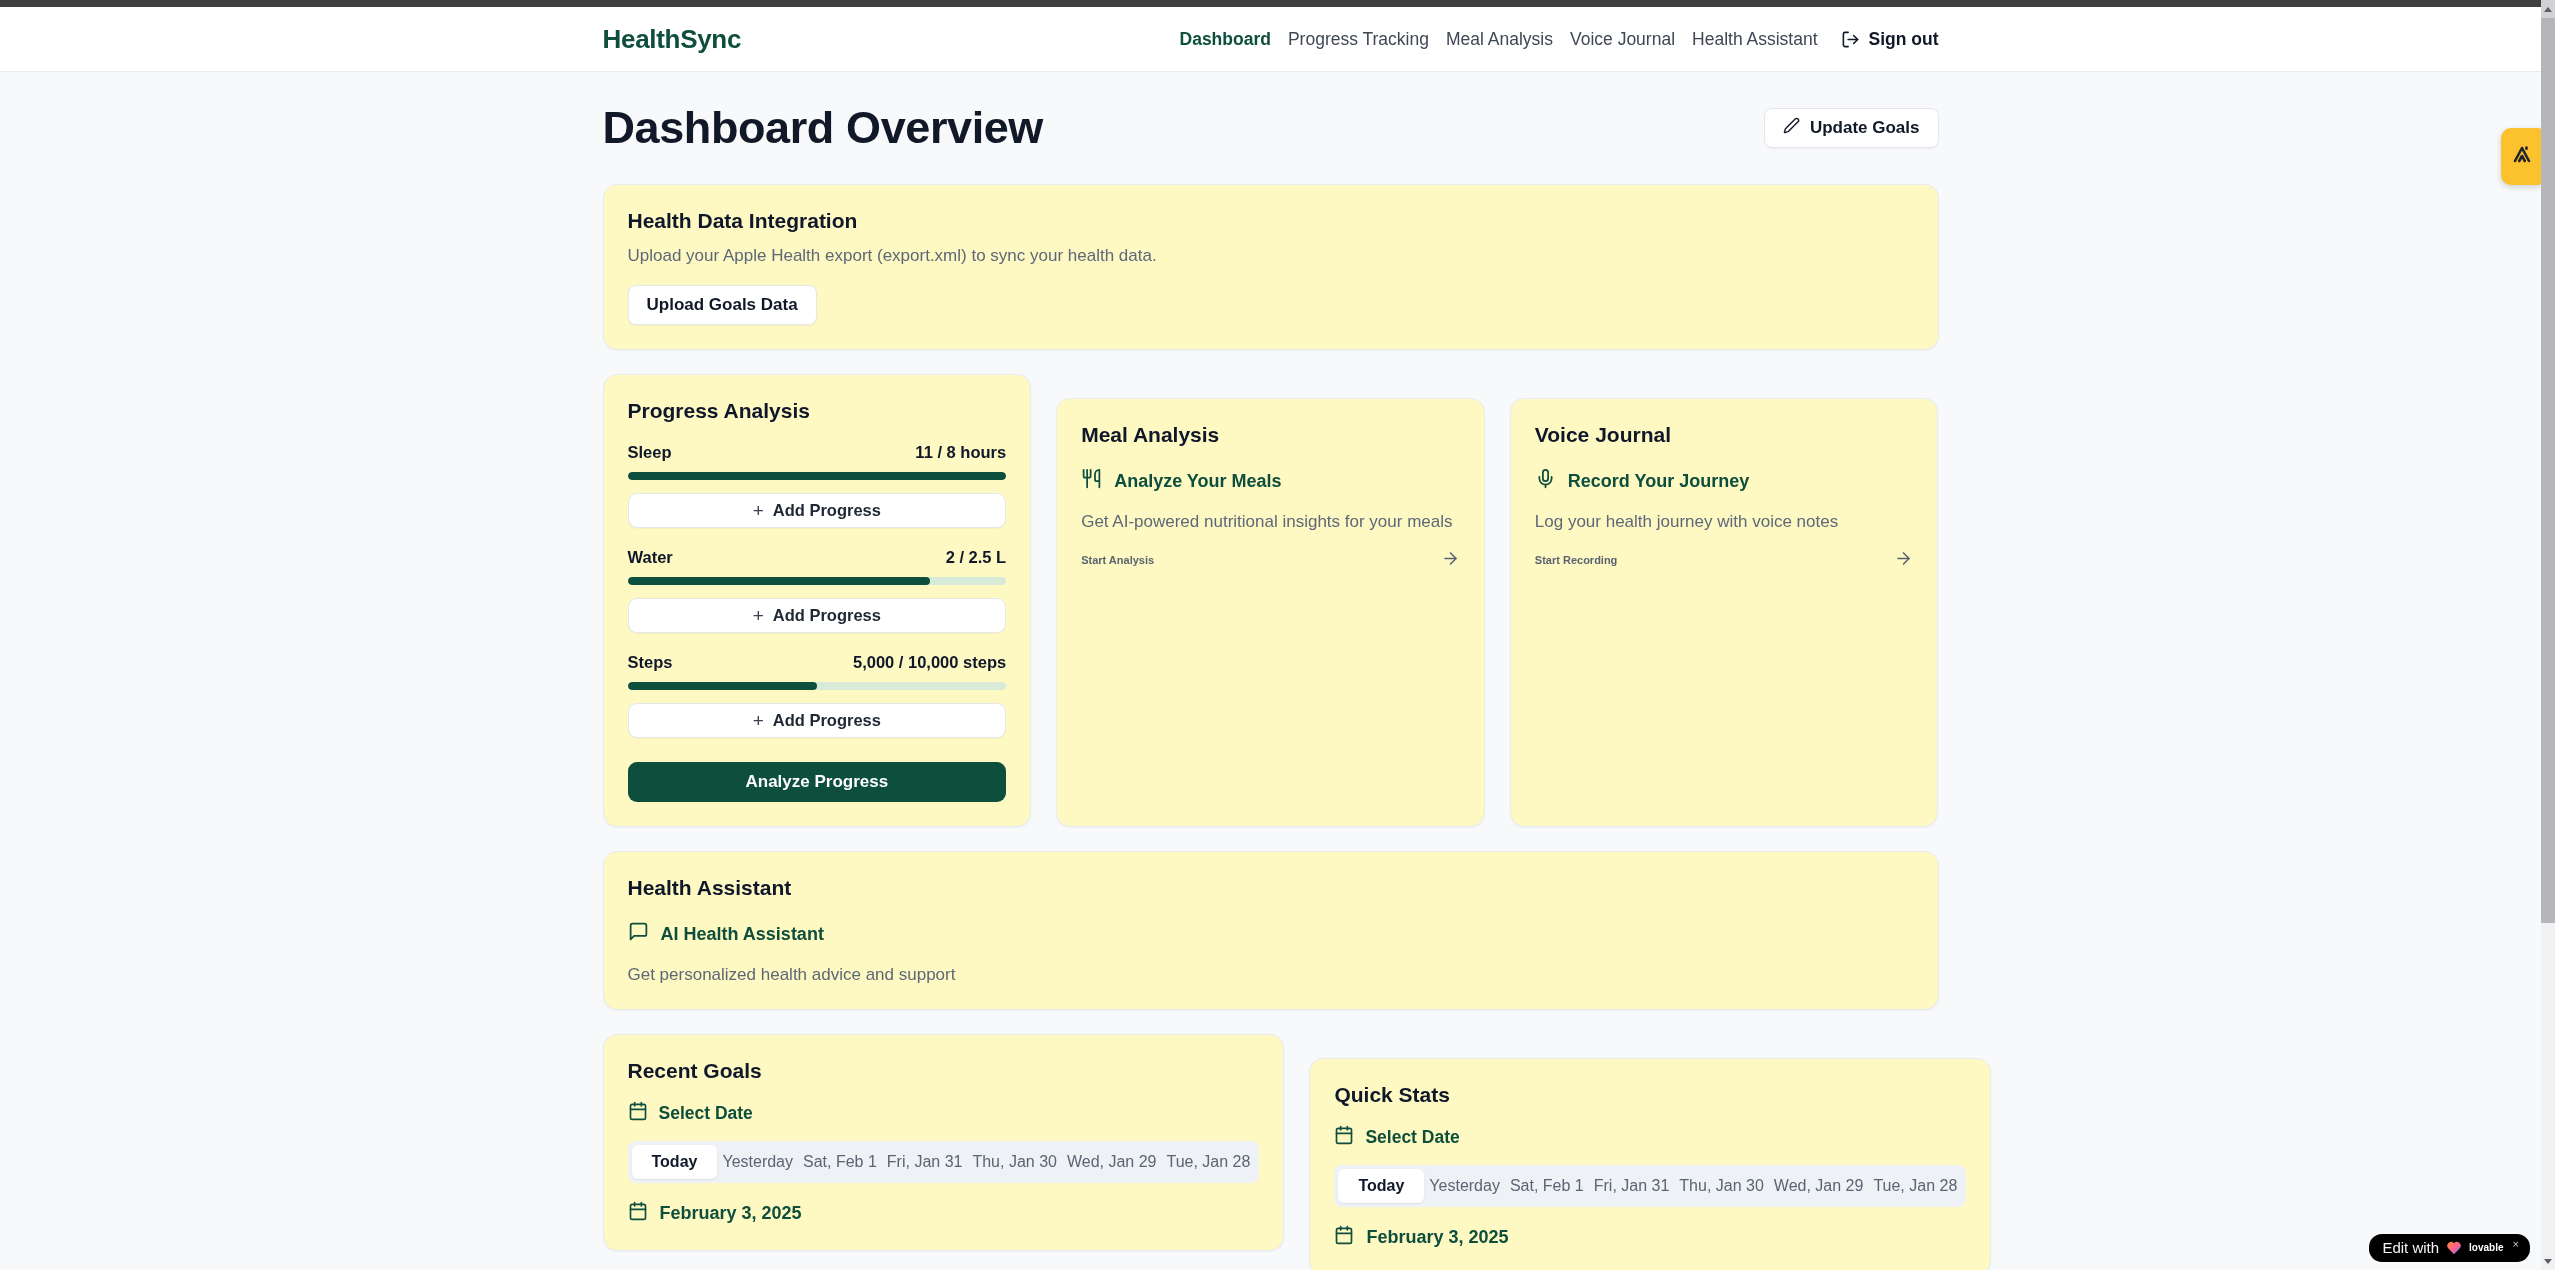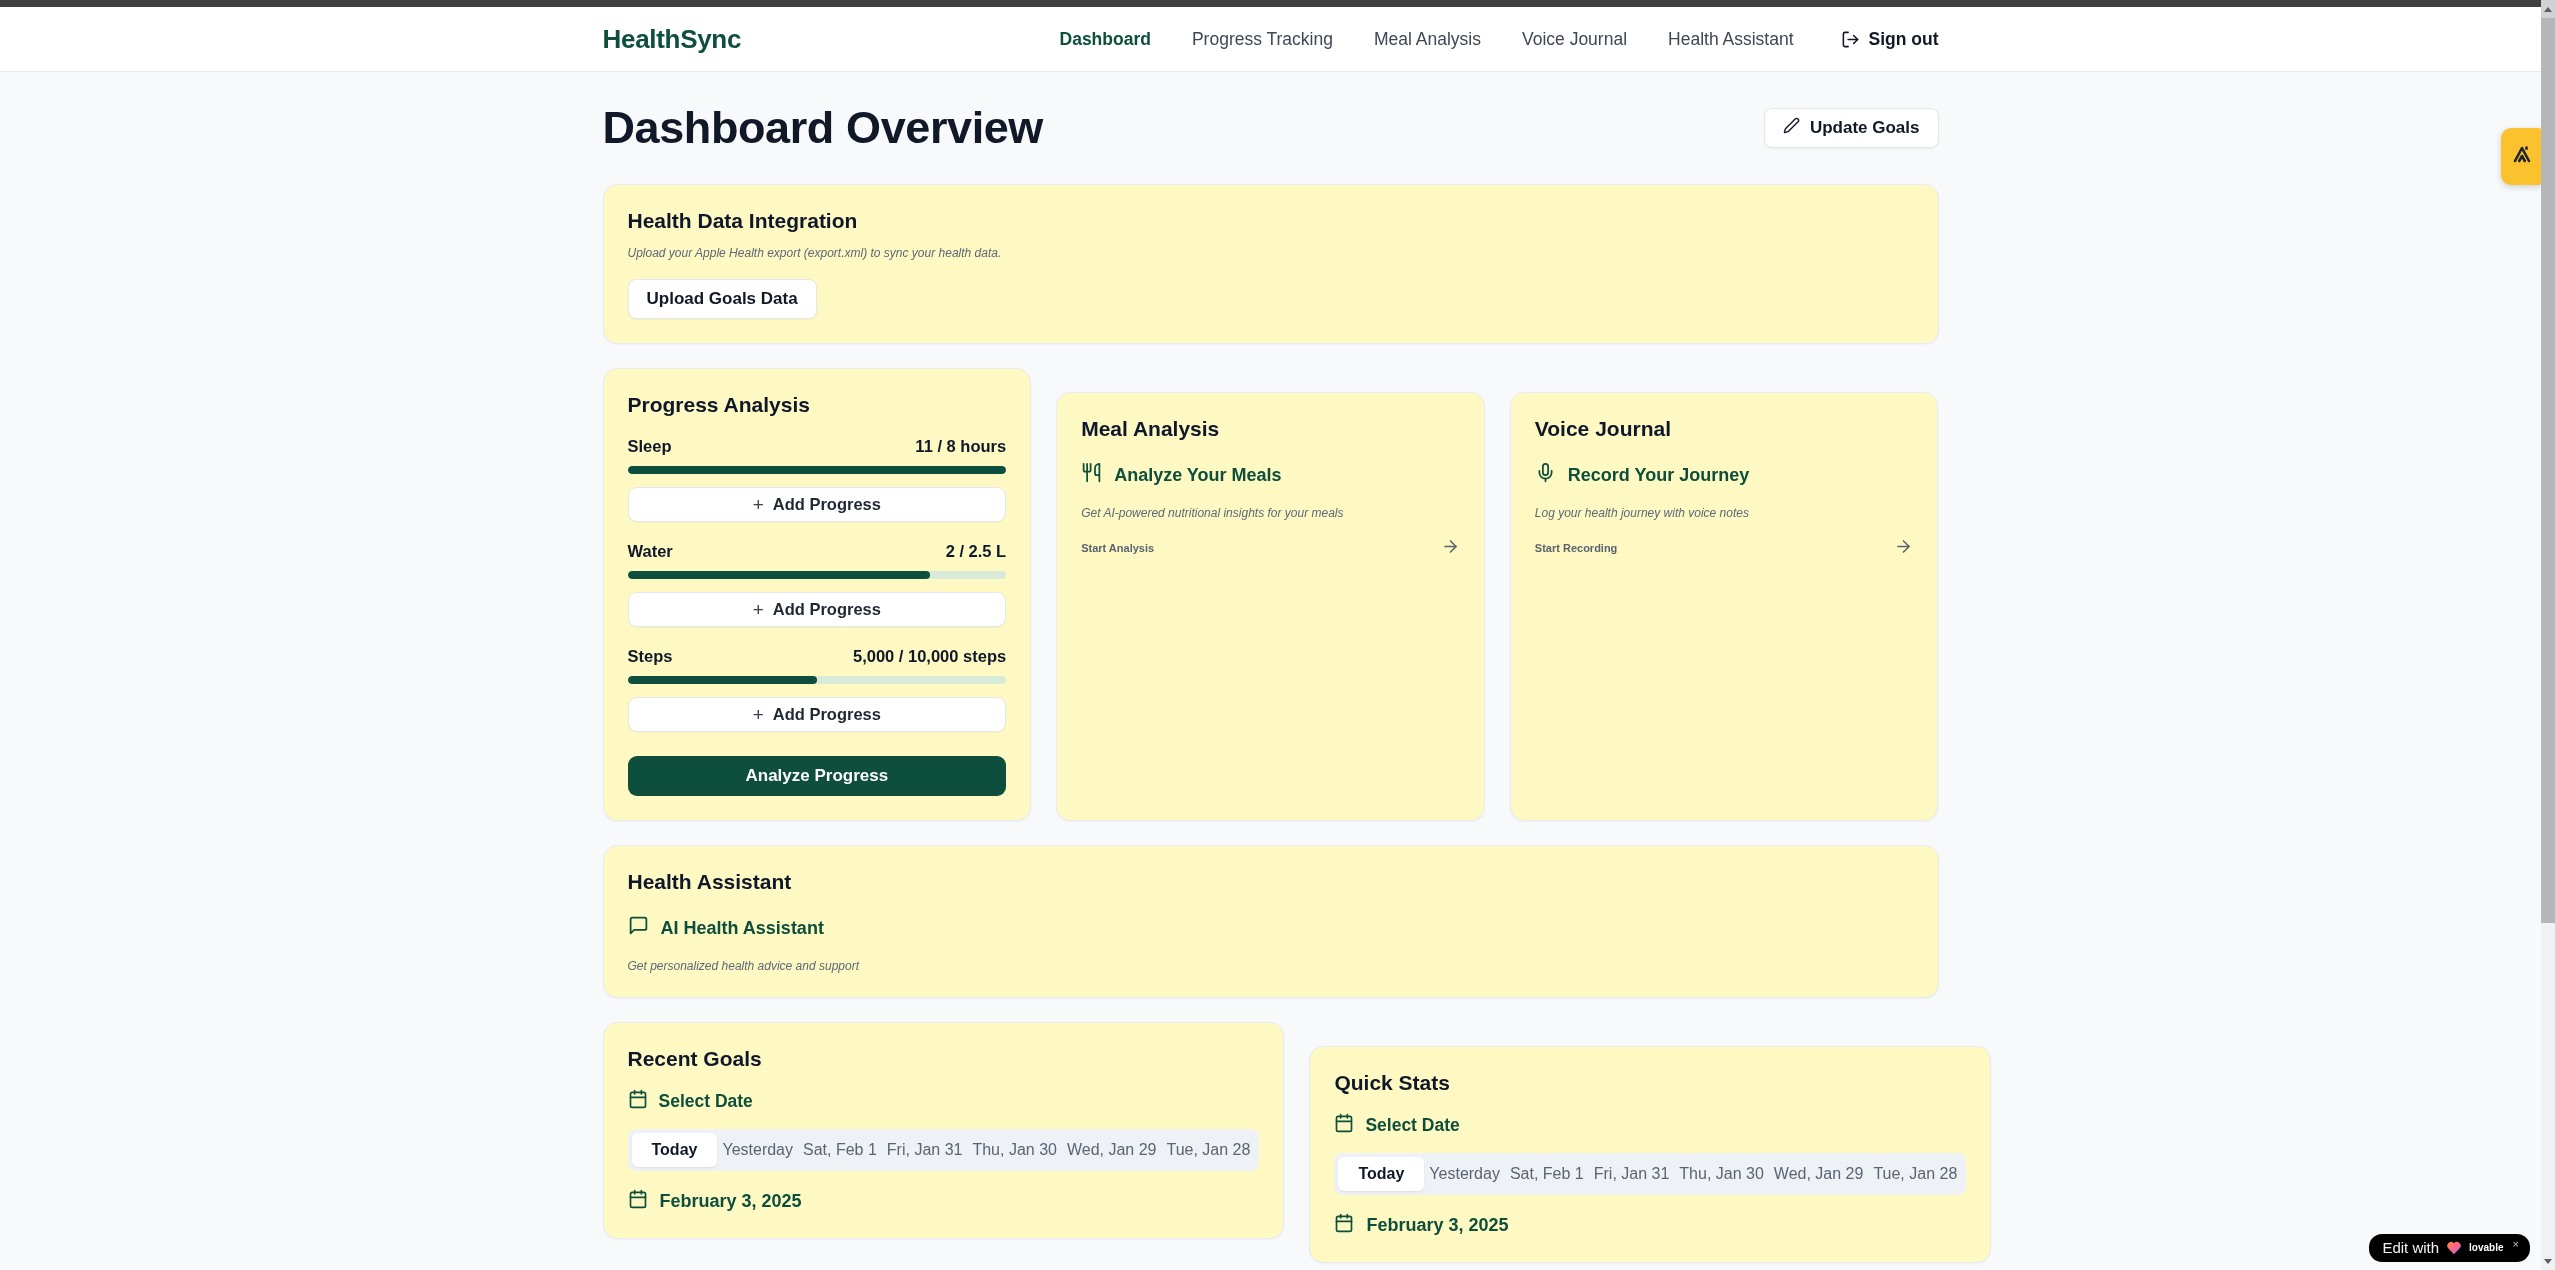--- a/index.html
+++ b/index.html
@@ -11,21 +11,21 @@
   .viewport { position: relative; width: 2541px; height: 1270px; overflow: hidden; }
 
   
   .top-strip { height: 7px; background: #3f3f3f; }
 
   
   .header { height: 65px; background: #ffffff; border-bottom: 1px solid #e7eaee; display: flex; align-items: center; }
   .container { width: 1336px; margin: 0 auto; }
   .header-inner { display: flex; align-items: center; justify-content: space-between; }
   .brand { font-size: 26px; font-weight: 700; color: #0d4e3c; letter-spacing: -0.3px; }
-  .nav { display: flex; align-items: center; gap: 41px; text-align: right; }
+  .nav { display: flex; align-items: center; gap: 17px; text-align: right; }
   .nav-link { font-size: 17.5px; font-weight: 500; color: #3f4754; text-decoration: none; cursor: pointer; }
   .nav-link.active { color: #0d4e3c; font-weight: 700; }
   .signout { display: flex; align-items: center; gap: 9px; font-size: 17.5px; font-weight: 600; color: #111827; cursor: pointer; margin-left: 6px; }
   .signout svg { display: block; }
 
   
   .main { padding-top: 30px; }
   .page-head { display: flex; align-items: center; justify-content: space-between; margin-bottom: 30px; }
   .page-title { font-size: 45px; font-weight: 700; letter-spacing: -0.4px; color: #111827; }
   .btn-outline {
@@ -34,21 +34,21 @@
     font-size: 17px; font-weight: 600; color: #111827; box-shadow: 0 1px 2px rgba(16,24,40,.05);
     font-family: inherit;
   }
 
   .card {
     background: #fef9c3; border: 1px solid #e8ebf0; border-radius: 14px;
     box-shadow: 0 1px 2px rgba(16,24,40,.04); padding: 24px;
   }
   .card + .row, .row + .card, .card + .card, .row + .row { margin-top: 24px; }
   .card-title { font-size: 21px; font-weight: 700; color: #0f172a; }
-  .muted { font-size: 12px; color: #5d6878; font-style: italic; }
+  .muted { font-size: 17px; color: #5d6878; }
 
   
   .integration .muted { margin-top: 13px; }
   .integration .btn-outline { margin-top: 19px; }
 
   
   .row-3 { display: grid; grid-template-columns: 1fr 1fr 1fr; gap: 25px; align-items: stretch; }
   .row-2 { display: grid; grid-template-columns: 1fr 1fr; gap: 25px; align-items: start; }
 
   

